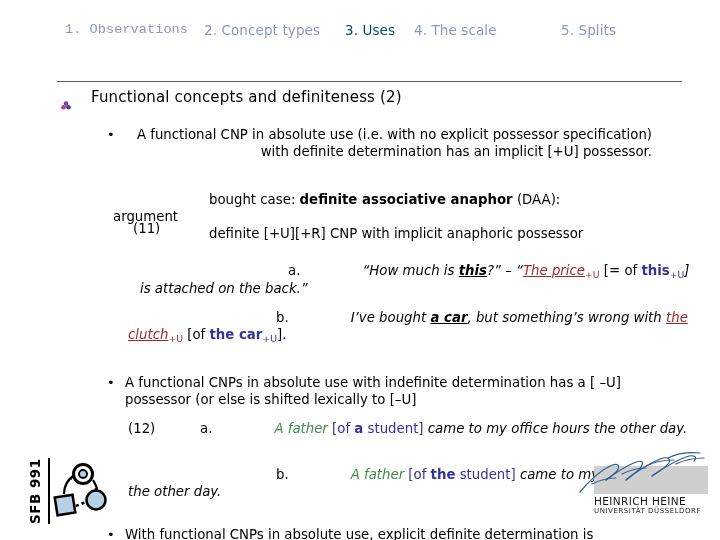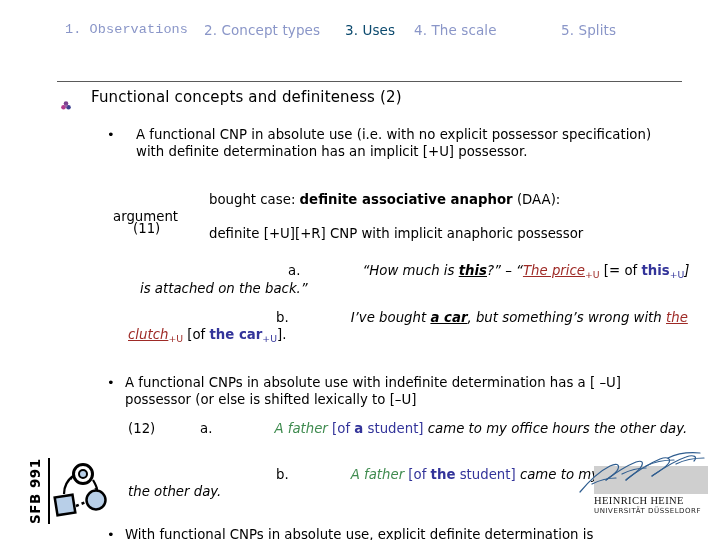--- a/index.html
+++ b/index.html
@@ -86,21 +86,21 @@
   }
   .bullet-dot {
     position: absolute;
     font-size: 13px;
     color: #000;
     line-height: 17px;
   }
 
   
   .b1 { left: 107px; top: 126px; }
-  .b1-txt { left: 136px; top: 126px; width: 525px; }
+  .b1-txt { left: 127px; top: 126px; width: 525px; text-align: right; }
 
   .ex11 { left: 133px; top: 191px; width: 545px; }
   .ex11 .num { display: inline-block; width: 76px; }
 
   .ex11a { left: 140px; top: 262px; width: 560px; }
   .ex11b { left: 128px; top: 309px; width: 560px; }
 
   .b2 { left: 107px; top: 374px; }
   .b2-txt { left: 125px; top: 374px; width: 565px; }
 
@@ -183,21 +183,20 @@
   }
   .hhu-name {
     position: absolute;
     left: 18px;
     top: 33px;
     width: 114px;
     font-size: 10.5px;
     color: #111;
     letter-spacing: 0.4px;
     white-space: nowrap;
-    font-family: Liberation Serif, serif;
   }
   .hhu-sub {
     position: absolute;
     left: 18px;
     top: 45px;
     width: 114px;
     font-size: 7px;
     color: #222;
     letter-spacing: 0.55px;
     white-space: nowrap;

